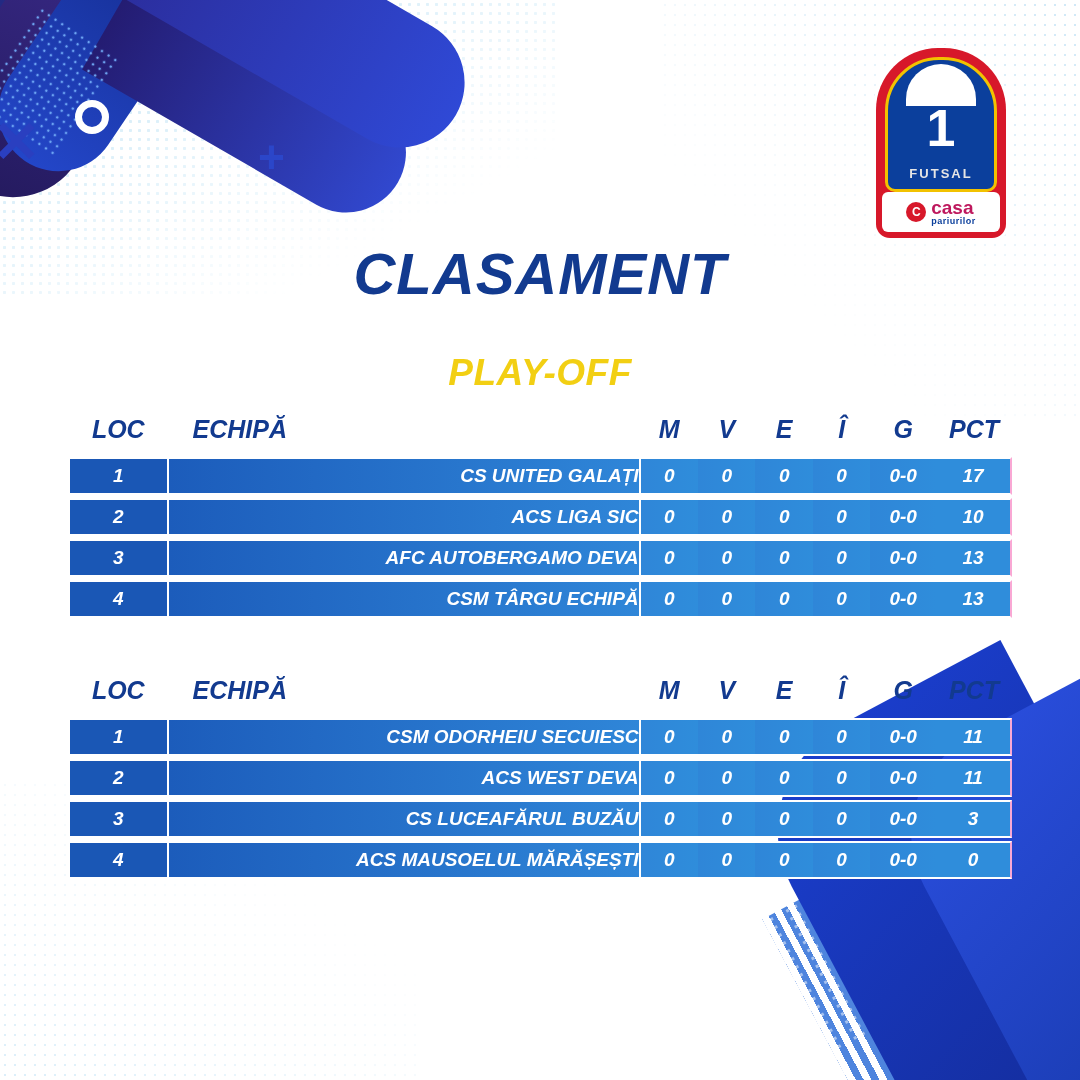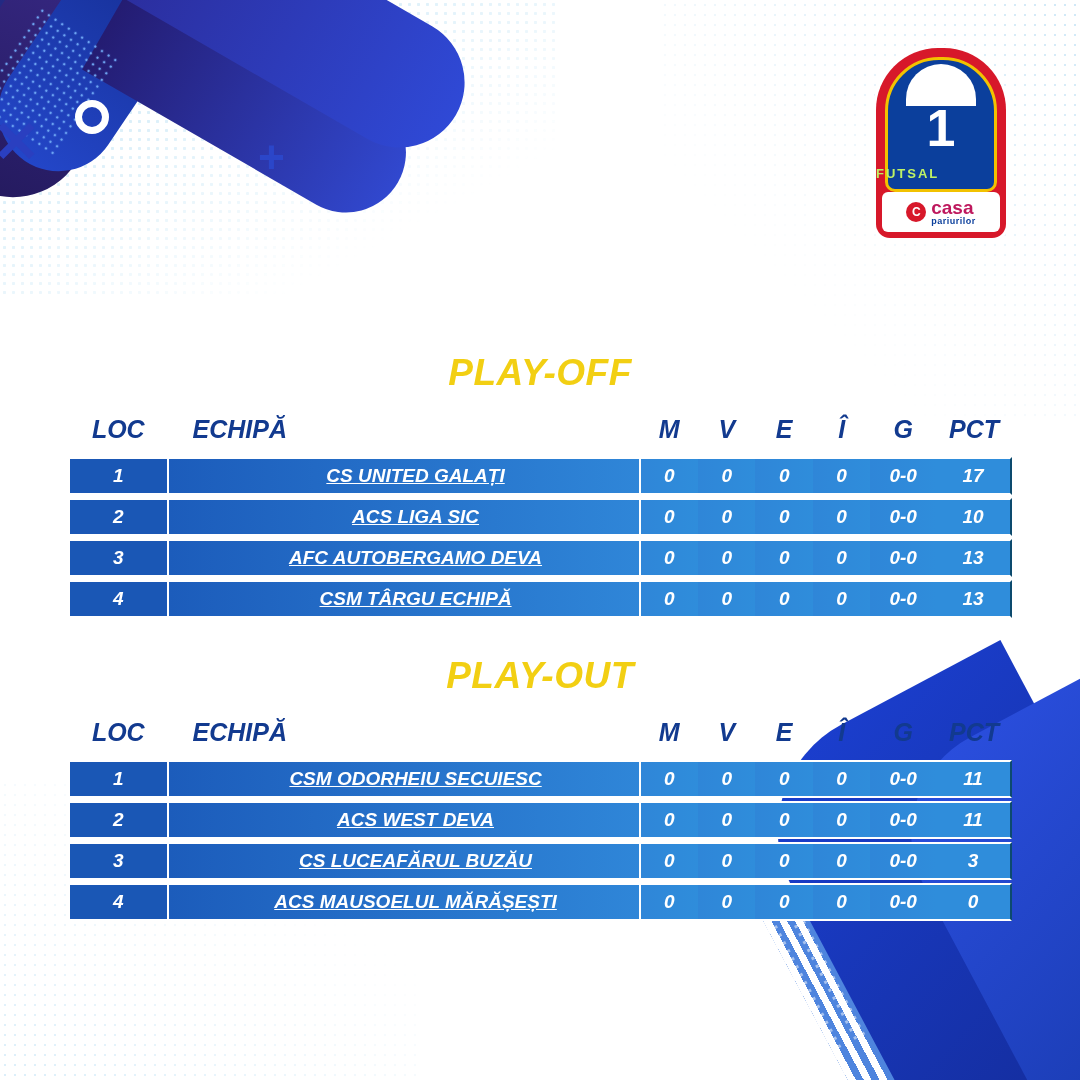--- a/index.html
+++ b/index.html
@@ -134,22 +134,22 @@
   }
   .logo-liga {
     position:absolute; top:38px; left:0; right:0; text-align:center;
     color:#ffffff; font-weight:800; font-size:16px; letter-spacing:1px;
   }
   .logo-num {
     position:absolute; top:54px; left:0; right:0; text-align:center;
     color:#ffffff; font-weight:800; font-size:52px; line-height:52px;
   }
   .logo-futsal {
-    position:absolute; top:118px; left:0; right:0; text-align:left;
-    color:#bef264; font-weight:800; font-size:13px; letter-spacing:2px;
+    position:absolute; top:118px; left:0; right:0; text-align:center;
+    color:#e5e5e5; font-weight:800; font-size:13px; letter-spacing:2px;
   }
   .logo-casa {
     position:absolute; left:6px; right:6px; bottom:6px; height:40px;
     background:#ffffff; border-radius:6px;
     display:flex; align-items:center; justify-content:center; gap:5px;
   }
   .casa-mark {
     width:20px; height:20px; border-radius:50%; background:#d7182a;
     color:#ffffff; font-size:12px; font-weight:800;
     display:flex; align-items:center; justify-content:center;
@@ -190,27 +190,26 @@
 
   tbody tr td {
     height:38px; font-size:19px; font-weight:800; font-style:italic;
     color:#ffffff; text-align:center;
     border-top:2px solid #ffffff; border-bottom:2px solid #ffffff;
   }
   tbody tr td.loc {
     background:#1a57b5; border-left:2px solid #ffffff; border-right:2px solid #ffffff;
   }
   tbody tr td.team {
-    text-align:center; padding-left:24px;
+    text-align:right; padding-left:24px;
     background:linear-gradient(90deg,#1c5cbb,#2f86d8);
     border-right:2px solid #ffffff;
-    text-decoration:underline;
   }
   tbody tr td.stat { background:linear-gradient(90deg,#2f86d8,#2f8ddb); }
-  tbody tr td.stat-last { background:#2f8ddb; border-right:2px solid #0c4a6e; }
+  tbody tr td.stat-last { background:#2f8ddb; border-right:2px solid #f9a8d4; }
 </style>
 </head>
 <body>
 
 <div class="dots-tl"></div>
 <div class="dots-right"></div>
 <div class="dots-bl"></div>
 
 <div class="shape bar-a"></div>
 <div class="shape bar-b"></div>
@@ -243,20 +242,21 @@
       <span class="casa-txt">
         <span class="c1">casa</span>
         <span class="c2">pariurilor</span>
       </span>
     </div>
   </div>
 </div>
 
 <div class="content">
 
+  <div class="page-title">CLASAMENT</div>
 
   <div class="section sec-playoff">
     <div class="section-title">PLAY-OFF</div>
     <table>
       <thead>
         <tr>
           <th class="loc">LOC</th>
           <th class="team">ECHIPĂ</th>
           <th class="m">M</th>
           <th class="v">V</th>
@@ -305,21 +305,20 @@
           <td class="stat">0</td>
           <td class="stat">0</td>
           <td class="stat">0-0</td>
           <td class="stat-last">13</td>
         </tr>
       </tbody>
     </table>
   </div>
 
   <div class="section sec-playout">
-    <div class="section-title">PLAY-OUT</div>
     <table>
       <thead>
         <tr>
           <th class="loc">LOC</th>
           <th class="team">ECHIPĂ</th>
           <th class="m">M</th>
           <th class="v">V</th>
           <th class="e">E</th>
           <th class="i">Î</th>
           <th class="g">G</th>

